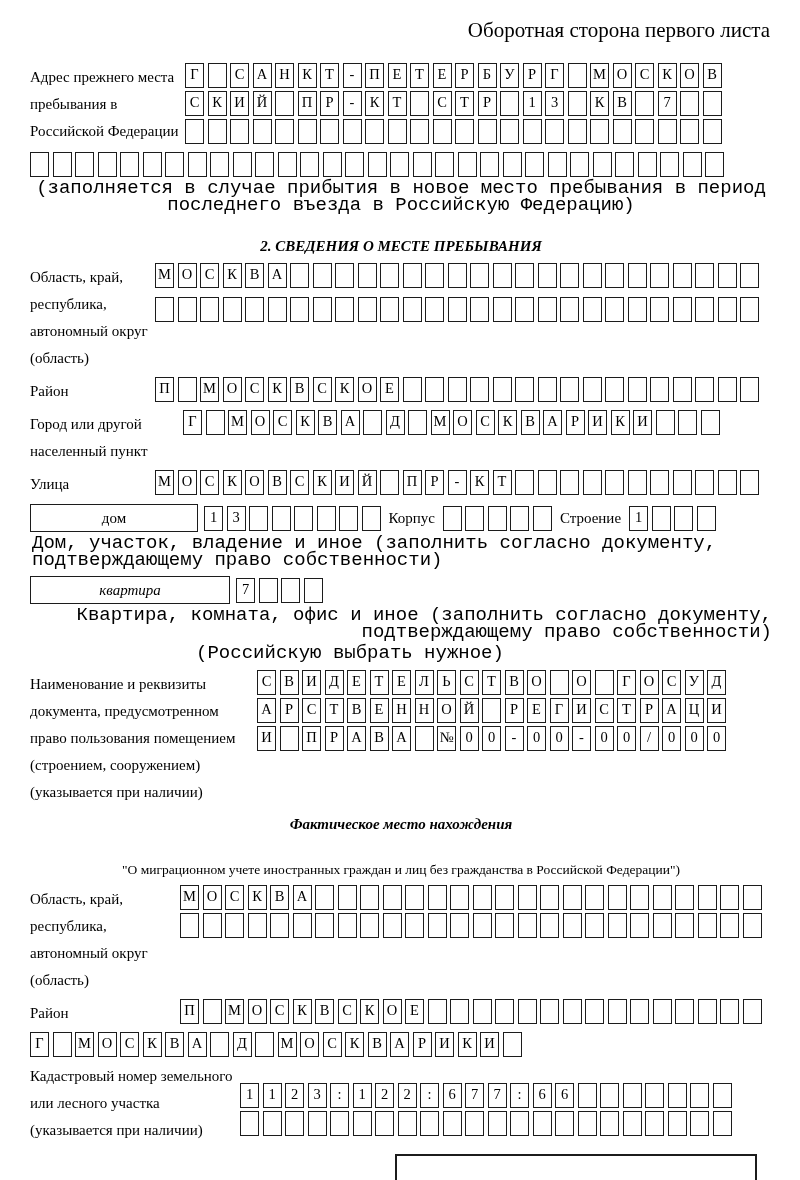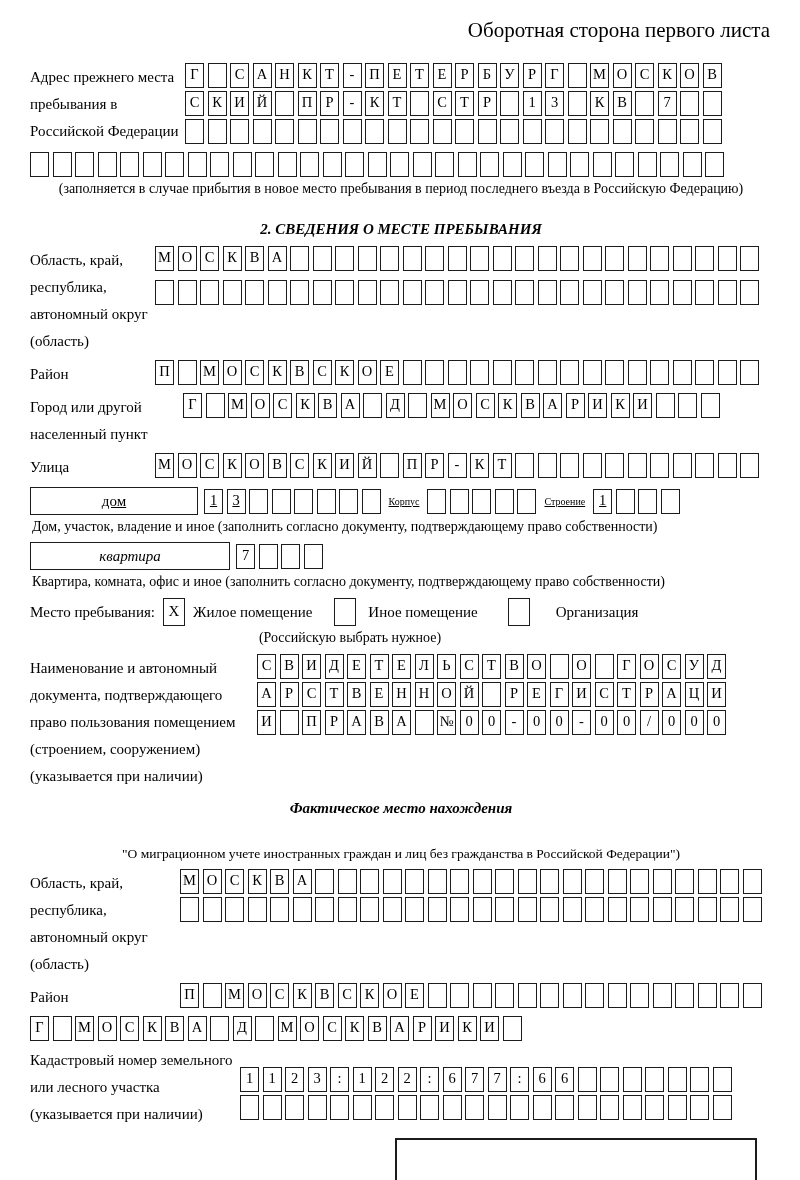--- a/index.html
+++ b/index.html
@@ -5,35 +5,35 @@
   html,body{margin:0;padding:0;background:#fff;}
   body{width:800px;height:1180px;font-family:"Liberation Serif",serif;color:#000;}
   .page{box-sizing:border-box;width:800px;padding:14px 28px 0 30px;}
   .header-note{text-align:right;font-size:21px;margin:4px 2px 20px 0;}
   .field{display:flex;margin-bottom:5px;}
   .field-label{font-size:15px;line-height:27px;flex:none;padding-top:1px;}
   .rows > .cellrow{margin-bottom:3px;}
   .cellrow{display:flex;gap:3.5px;}
   .cell{flex:none;width:19px;height:25px;box-sizing:border-box;border:1.8px solid #1c1c1c;
         font-size:14.5px;line-height:21px;text-align:center;background:#fff;}
-  .caption{font-size:14px;line-height:17px;}
+  .caption{font-size:19px;line-height:17px;font-family:Liberation Mono, monospace;}
   .caption.center{text-align:center;}
   .sec-title{text-align:center;font-weight:bold;font-size:15px;margin:24px 0 8px 0;font-style:italic;}
   .wide-box{box-sizing:border-box;border:1.8px solid #1c1c1c;height:28px;display:flex;
             align-items:center;justify-content:center;font-size:15px;flex:none;}
   .inline-row{display:flex;align-items:center;margin-bottom:3px;}
-  .inline-label{font-size:10px;margin:0 8px;flex:none;}
+  .inline-label{font-size:15px;margin:0 8px;flex:none;}
   .checkbox{flex:none;width:22px;height:28px;box-sizing:border-box;border:1.8px solid #1c1c1c;
             font-size:15px;line-height:25px;text-align:center;}
   .mesto-row{display:flex;align-items:center;font-size:15px;margin-top:8px;}
   .stamp-box{box-sizing:border-box;width:362px;height:170px;border:2px solid #1c1c1c;
              margin:10px 0 0 365px;}
   .stamp-caption{width:410px;margin:8px 0 0 340px;text-align:center;font-size:14px;line-height:18.5px;}
   .fact-caption{text-align:center;font-size:13.5px;line-height:19px;margin-bottom:6px;}
-  .mt6{margin-top:6px;text-decoration:underline;} .mt10{margin-top:10px;}
+  .mt6{margin-top:6px;} .mt10{margin-top:10px;}
   .gap8 > .cellrow{margin-bottom:9px;}
 </style>
 </head>
 <body>
 
 <div class="page">
 
   <div class="header-note">Оборотная сторона первого листа</div>
 
   <div class="field">
@@ -348,35 +348,26 @@
 
   <div class="inline-row">
     <div class="wide-box" style="width:200px;margin-right:6px;font-style:italic;">квартира</div>
     <div class="cellrow">
         <span class="cell">7</span>
         <span class="cell"></span>
         <span class="cell"></span>
         <span class="cell"></span>
       </div>
   </div>
-  <div class="caption" style="margin:2px 0 4px 2px;">Квартира, комната, офис и иное (заполнить согласно документу, подтверждающему право собственности)</div>
-
-  <div class="mesto-row">
-    <span>Место пребывания:</span>
-    <span class="checkbox" style="margin-left:8px;">X</span>
-    <span style="margin-left:8px;">Жилое помещение</span>
-    <span class="checkbox" style="margin-left:22px;"></span>
-    <span style="margin-left:12px;">Иное помещение</span>
-    <span class="checkbox" style="margin-left:30px;"></span>
-    <span style="margin-left:26px;">Организация</span>
-  </div>
+  <div class="caption" style="margin:2px 0 4px 2px;text-align:right;">Квартира, комната, офис и иное (заполнить согласно документу, подтверждающему право собственности)</div>
+
   <div class="caption" style="width:640px;text-align:center;margin:3px 0 8px 0;">(Российскую выбрать нужное)</div>
 
   <div class="field">
-    <div class="field-label" style="width:227px">Наименование и автономный документа, подтверждающего право пользования помещением (строением, сооружением) (указывается при наличии)</div>
+    <div class="field-label" style="width:227px">Наименование и реквизиты документа, предусмотренном право пользования помещением (строением, сооружением) (указывается при наличии)</div>
     <div class="rows">
       <div class="cellrow">
           <span class="cell">С</span>
           <span class="cell">В</span>
           <span class="cell">И</span>
           <span class="cell">Д</span>
           <span class="cell">Е</span>
           <span class="cell">Т</span>
           <span class="cell">Е</span>
           <span class="cell">Л</span>

